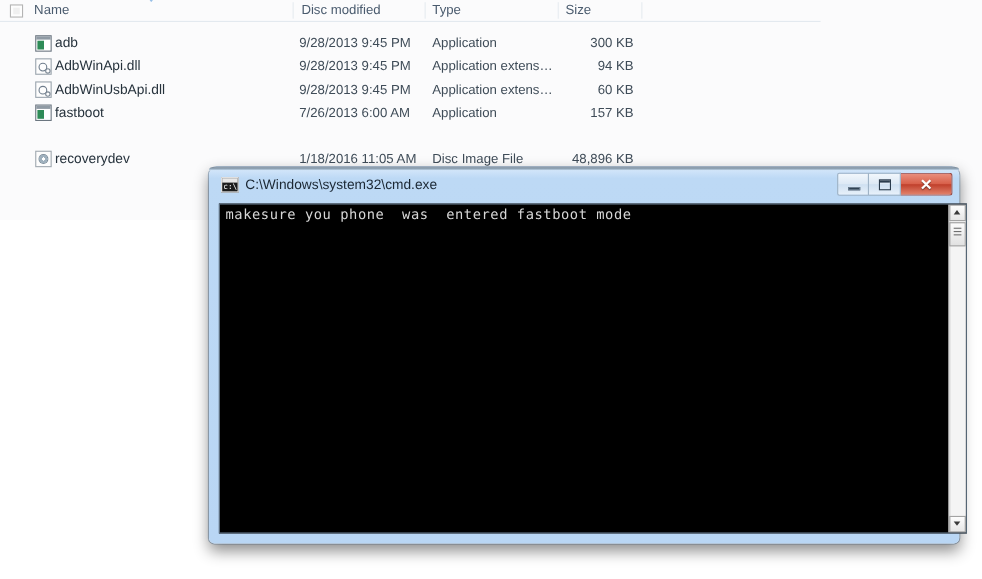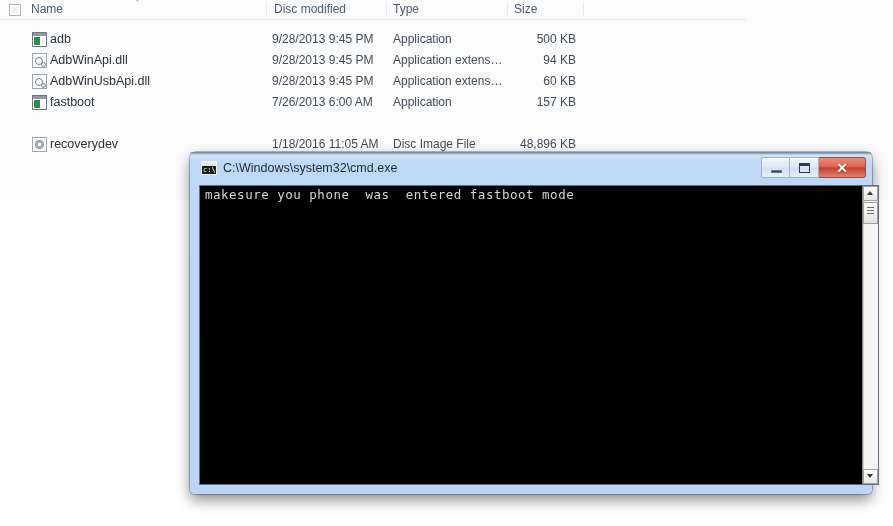--- a/index.html
+++ b/index.html
@@ -437,21 +437,21 @@
     <div class="col-sep" style="left:583px;"></div>
   </div>
 
   <div class="file-row" style="top:29px;">
     <div class="row-icon">
         <span class="ic ic-app"></span>
       </div>
     <div class="row-name">adb</div>
     <div class="row-date">9/28/2013 9:45 PM</div>
     <div class="row-type">Application</div>
-    <div class="row-size">500 KB</div>
+    <div class="row-size">300 KB</div>
   </div>
 
   <div class="file-row" style="top:50px;">
     <div class="row-icon">
         <span class="ic ic-dll"></span>
       </div>
     <div class="row-name">AdbWinApi.dll</div>
     <div class="row-date">9/28/2013 9:45 PM</div>
     <div class="row-type">Application extens…</div>
     <div class="row-size">94 KB</div>

